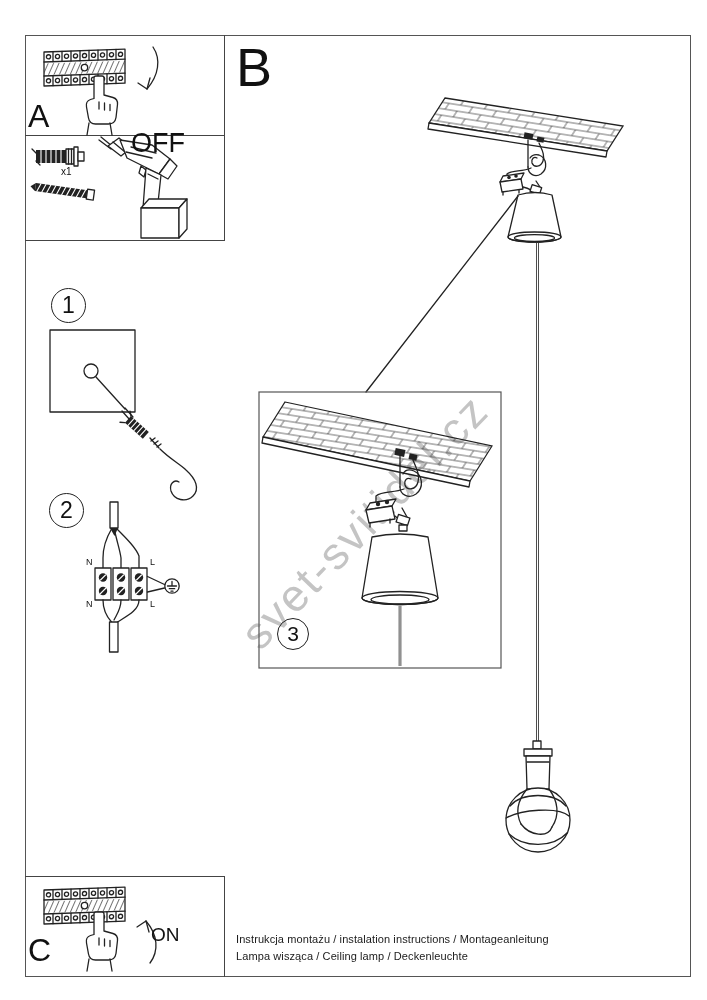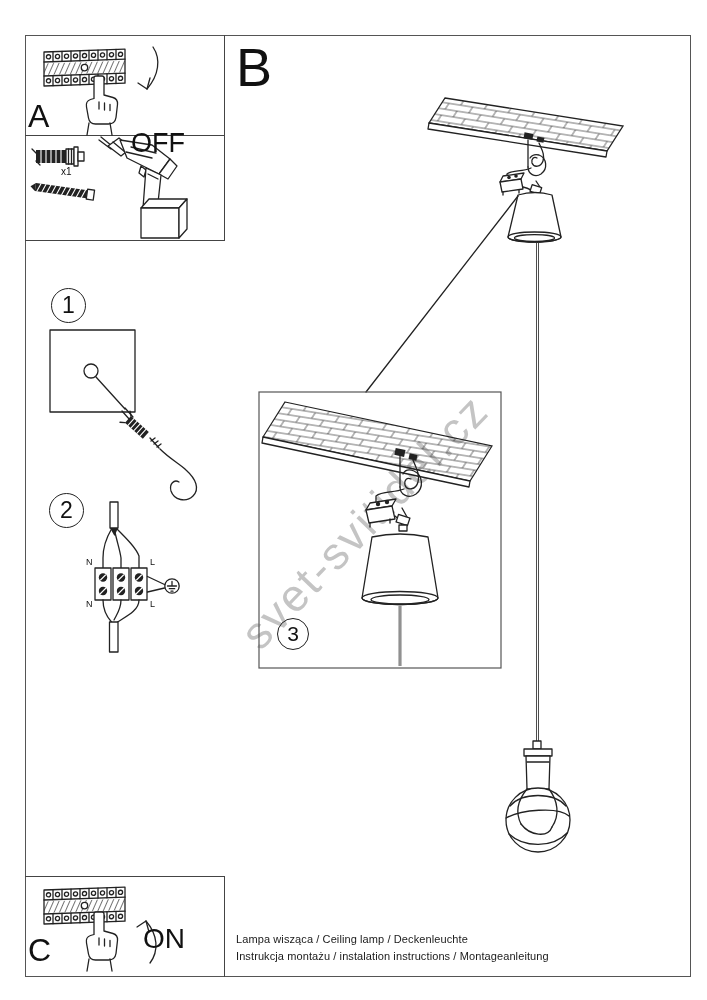--- a/index.html
+++ b/index.html
@@ -20,21 +20,21 @@
   .ln{stroke:#222;fill:none;stroke-width:1.3;stroke-linecap:round;stroke-linejoin:round;}
   .fw{fill:#fff;}
   .fd{fill:#222;stroke:none;}
   .wl{stroke:#fff;fill:none;stroke-width:1.1;stroke-linecap:round;}
   
   .txt{z-index:20;}
   #label-b{left:236px;top:40px;font-size:54px;line-height:1;}
   #label-a{left:28px;top:100px;font-size:32px;line-height:1;}
   #label-c{left:28px;top:934px;font-size:32px;line-height:1;}
   #label-off{left:131px;top:91px;font-size:27px;line-height:1;margin-top:39px;}
-  #label-on{left:143px;top:925px;font-size:28px;line-height:1;}
+  #label-on{left:151px;top:925px;font-size:19px;line-height:1;}
   #label-x1{left:61px;top:166px;font-size:10px;}
   .circle-num{width:33px;height:33px;border:1.7px solid #222;border-radius:50%;
     display:flex;align-items:center;justify-content:center;font-size:23px;background:transparent;}
   #circ-1{left:51px;top:288px;}
   #circ-2{left:49px;top:493px;}
   #circ-3{left:277px;top:618px;width:30px;height:30px;font-size:21px;}
   .wire-lbl{font-size:9px;line-height:1;}
   #nl-tl{left:86px;top:558px;} #nl-tr{left:150px;top:558px;}
   #nl-bl{left:86px;top:600px;} #nl-br{left:150px;top:600px;}
   #footer{left:236px;top:931px;font-size:11px;line-height:17.4px;letter-spacing:.1px;color:#1a1a1a;}
@@ -288,17 +288,17 @@
 
   <div class="abs txt wire-lbl" id="nl-tl">N</div>
   <div class="abs txt wire-lbl" id="nl-tr">L</div>
   <div class="abs txt wire-lbl" id="nl-bl">N</div>
   <div class="abs txt wire-lbl" id="nl-br">L</div>
 
   <div class="abs txt" id="label-c">C</div>
   <div class="abs txt" id="label-on">ON</div>
 
   <div class="abs txt" id="footer">
+    <div>Instrukcja montażu / instalation instructions / Montageanleitung</div>
     <div>Lampa wisząca / Ceiling lamp / Deckenleuchte</div>
-    <div>Instrukcja montażu / instalation instructions / Montageanleitung</div>
   </div>
 
 </div>
 
 </body></html>

